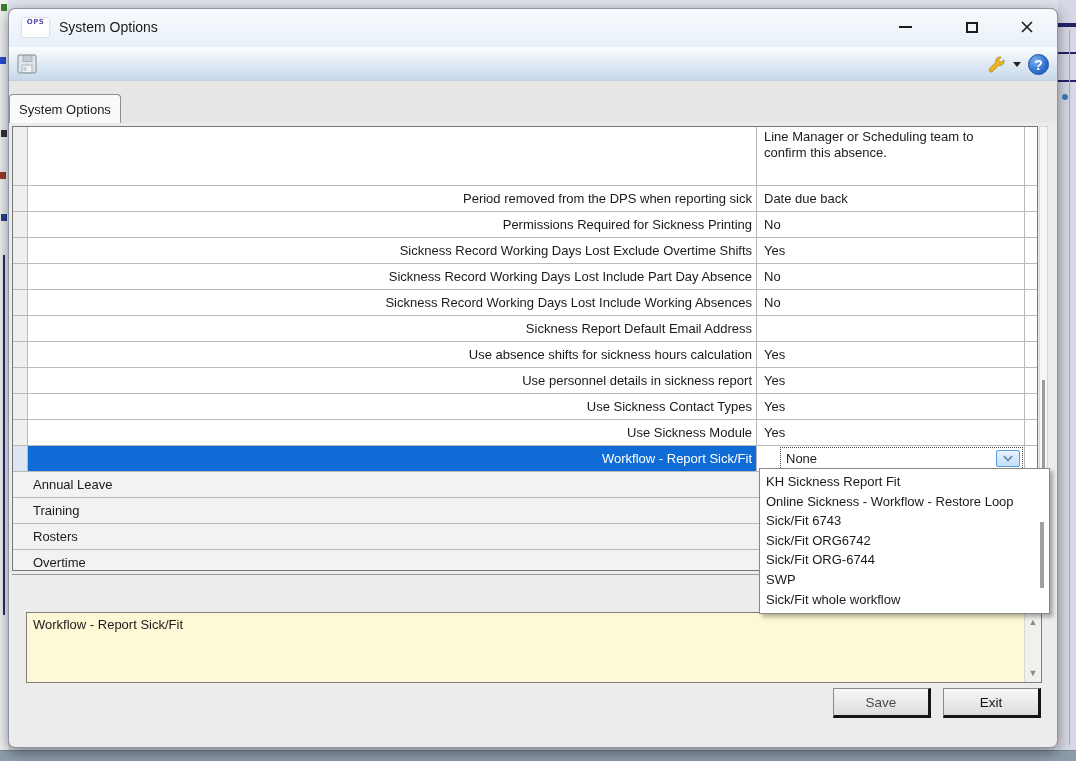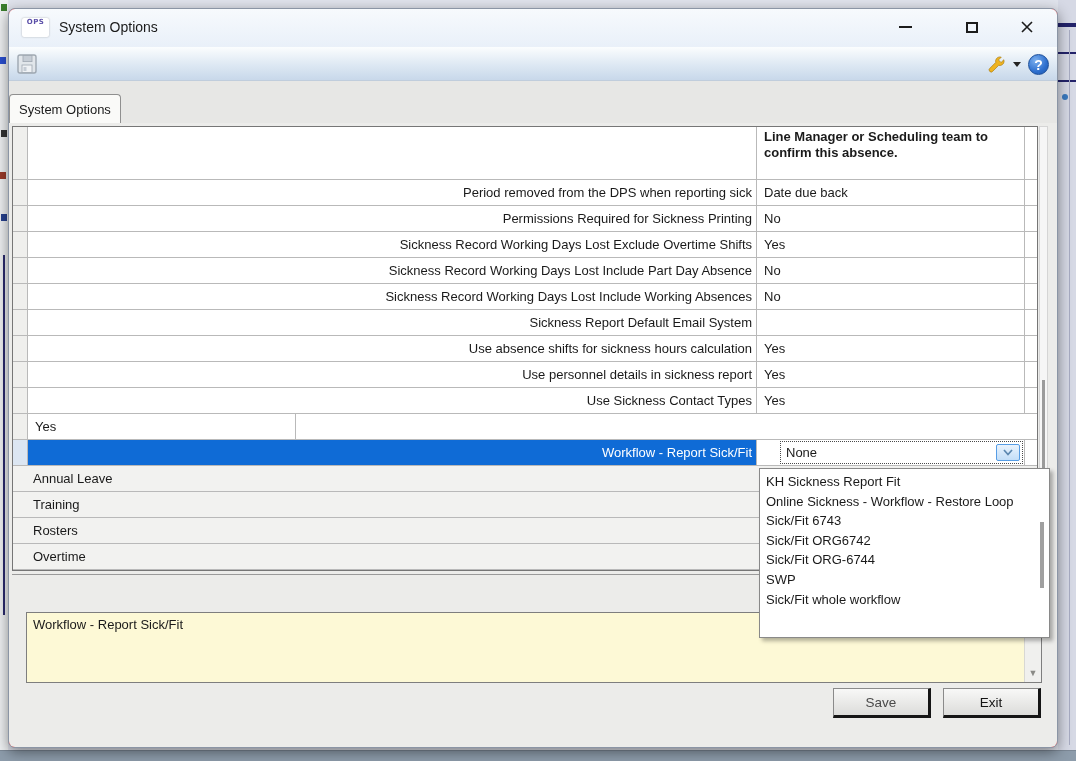--- a/index.html
+++ b/index.html
@@ -45,21 +45,21 @@
          border:1px solid #8f8f8f; border-bottom:none; border-radius:4px 4px 0 0;
          font-size:13px; display:flex; align-items:center; justify-content:center; }
 
   .content-bg { position:absolute; left:0; top:114px; right:0; bottom:0; background:#ececea; }
 
   
   .table { position:absolute; left:3px; top:117px; width:1026px; height:445px; background:#fff;
            border:1px solid #767676; overflow:hidden; }
   .table-bottom { position:absolute; left:3px; top:564px; width:1026px; height:2px; border-bottom:1px solid #9a9a9a; }
   .trow { display:flex; border-bottom:1px solid #b9b9b9; height:26px; }
-  .trow-tall { height:53px;font-weight:bold; }
+  .trow-tall { height:59px; }
   .rowhdr { width:15px; flex:none; background:#efefed; border-right:1px solid #b9b9b9; }
   .cname { width:729px; flex:none; padding:5px 4px 0 18px; border-right:1px solid #b9b9b9;
            font-size:13px; white-space:nowrap; overflow:hidden;text-align:right; }
   .cval  { width:268px; flex:none; padding:5px 4px 0 7px; border-right:1px solid #b9b9b9;
            font-size:13px; white-space:nowrap; overflow:hidden; }
   .cval-wrap { white-space:pre-line; padding-top:2px; line-height:16px; }
   .cfill { flex:1; }
   .trow-sel .cname { background:#0f6bd6; color:#fff; }
   .trow-sel .rowhdr { background:#dce6f2; }
   .cval-editor { padding:0; position:relative; background:#fff; }
@@ -67,21 +67,21 @@
   .editor-text { padding-left:5px; font-size:13px; }
   .dd-btn { position:absolute; right:2px; top:2px; bottom:2px; width:24px; border:1px solid #569de5; border-radius:2px;
             background:linear-gradient(#e9f3fd,#c3def8); display:flex; align-items:center; justify-content:center; cursor:pointer; }
   .catrow { height:26px; border-bottom:1px solid #b9b9b9; background:#f2f2f0; display:flex; align-items:center;
             padding-left:20px; font-size:13px; }
 
   .vscroll { position:absolute; left:1030px; top:117px; width:9px; height:445px; background:#f6f6f6; border:1px solid #d5d5d5; }
   .vthumb  { position:absolute; left:2px; top:253px; width:3px; height:185px; background:#9b9b9b; }
 
   
-  .popup { position:absolute; left:750px; top:459px; width:291px; height:170px; background:#fff;
+  .popup { position:absolute; left:750px; top:459px; width:291px; height:146px; background:#fff;
            border:1px solid #898989; box-shadow:3px 3px 4px rgba(0,0,0,.3); z-index:30; padding-top:3px; }
   .popup-item { height:19.6px; line-height:19.6px; padding-left:6px; font-size:13px; white-space:nowrap; cursor:pointer; }
   .popup-thumb { position:absolute; right:5px; top:53px; width:4px; height:66px; background:#a0a0a0; }
 
   
   .desc-label { position:absolute; left:21px; top:606px; font-size:10px; }
   .desc-box { position:absolute; left:17px; top:603px; width:1016px; height:71px; background:#fdf9d6; border:1px solid #7e7e7e; }
   .desc-text { position:absolute; left:6px; top:4px; font-size:13px; }
   .desc-scroll { position:absolute; right:0; top:0; bottom:0; width:17px; background:#f0f0ee; border-left:1px solid #d8d8d4; }
   .desc-arrow { position:absolute; left:0; width:16px; height:16px; text-align:center; font-size:9px; color:#8a8a86; line-height:16px; cursor:pointer; }
@@ -192,21 +192,21 @@
       <div class="cfill"></div>
     </div>
     <div class="trow">
       <div class="rowhdr"></div>
       <div class="cname">Sickness Record Working Days Lost Include Working Absences</div>
       <div class="cval">No</div>
       <div class="cfill"></div>
     </div>
     <div class="trow">
       <div class="rowhdr"></div>
-      <div class="cname">Sickness Report Default Email System</div>
+      <div class="cname">Sickness Report Default Email Address</div>
       <div class="cval"></div>
       <div class="cfill"></div>
     </div>
     <div class="trow">
       <div class="rowhdr"></div>
       <div class="cname">Use absence shifts for sickness hours calculation</div>
       <div class="cval">Yes</div>
       <div class="cfill"></div>
     </div>
     <div class="trow">
@@ -216,20 +216,21 @@
       <div class="cfill"></div>
     </div>
     <div class="trow">
       <div class="rowhdr"></div>
       <div class="cname">Use Sickness Contact Types</div>
       <div class="cval">Yes</div>
       <div class="cfill"></div>
     </div>
     <div class="trow">
       <div class="rowhdr"></div>
+      <div class="cname">Use Sickness Module</div>
       <div class="cval">Yes</div>
       <div class="cfill"></div>
     </div>
 
     <div class="trow trow-sel">
       <div class="rowhdr"></div>
       <div class="cname">Workflow - Report Sick/Fit</div>
       <div class="cval cval-editor">
         <div class="editor-box">
           <span class="editor-text">None</span>

